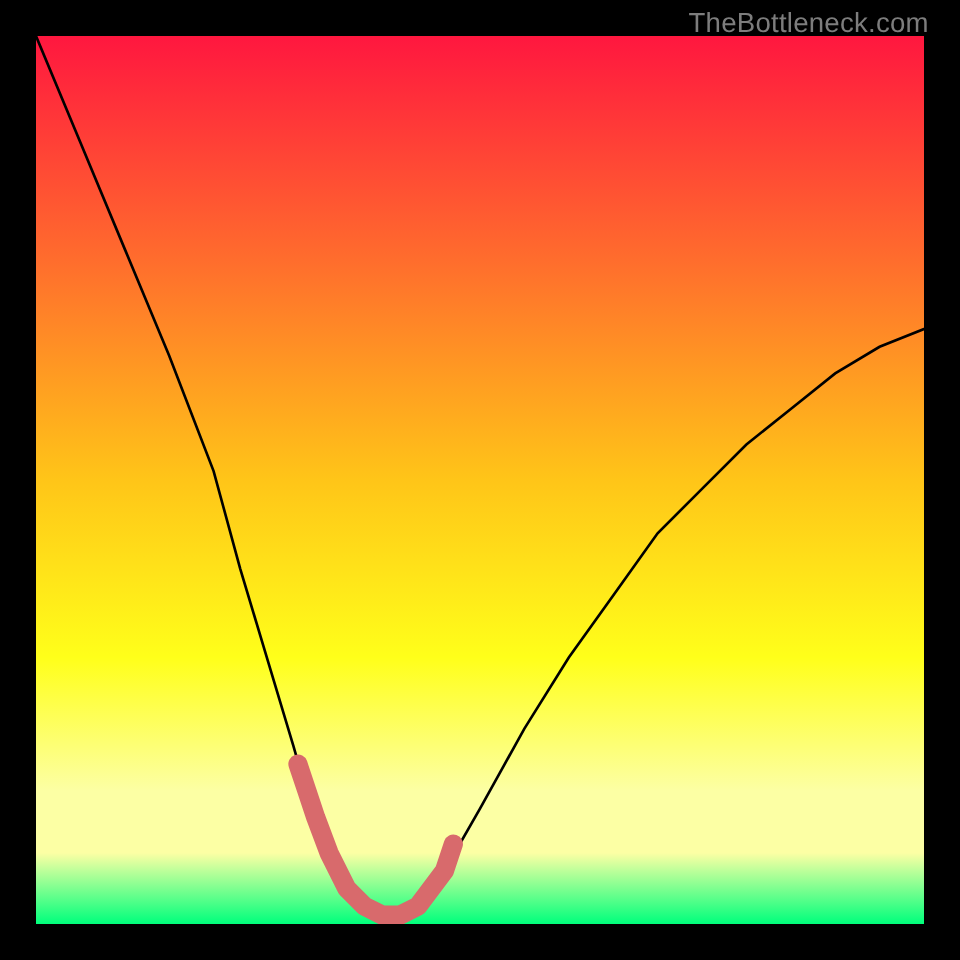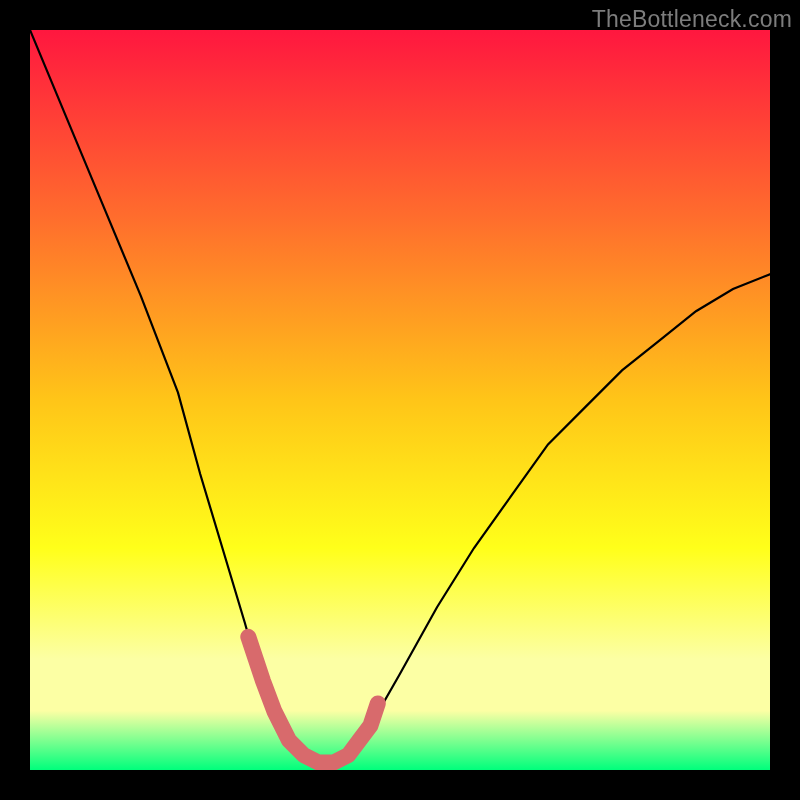--- a/index.html
+++ b/index.html
@@ -23,21 +23,21 @@
     position: absolute;
     top: 30px;
     left: 30px;
     width: 740px;
     height: 740px;
     overflow: hidden;
   }
   .watermark {
     position: absolute;
     top: 6px;
-    right: 8px;
+    right: 26px;
     color: #7d7d7d;
     font-size: 23px;
     font-weight: 400;
     letter-spacing: 0.2px;
   }
   svg {
     display: block;
     width: 740px;
     height: 740px;
   }

